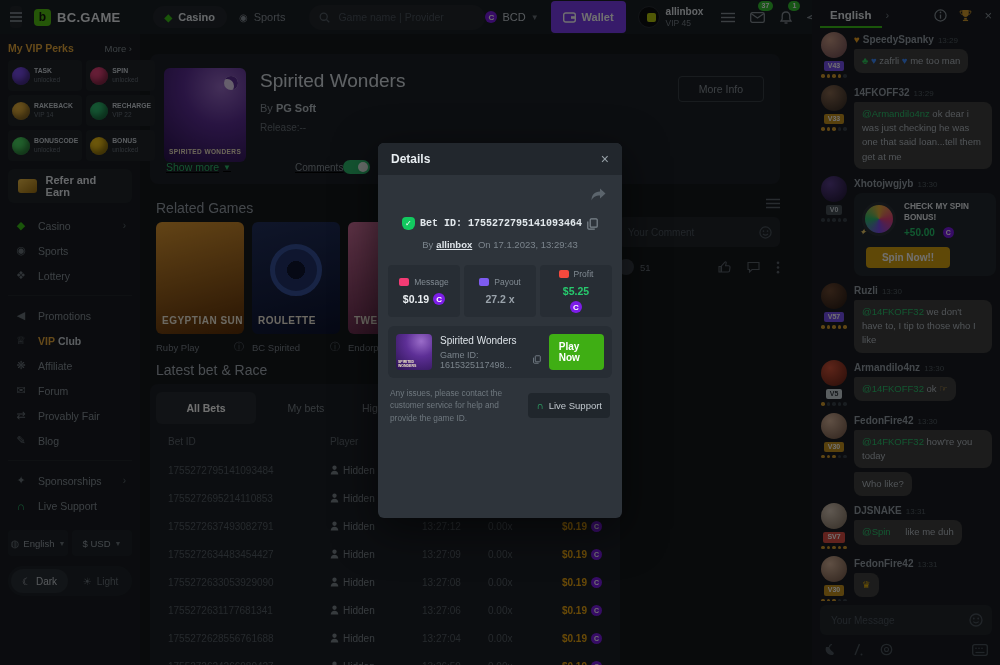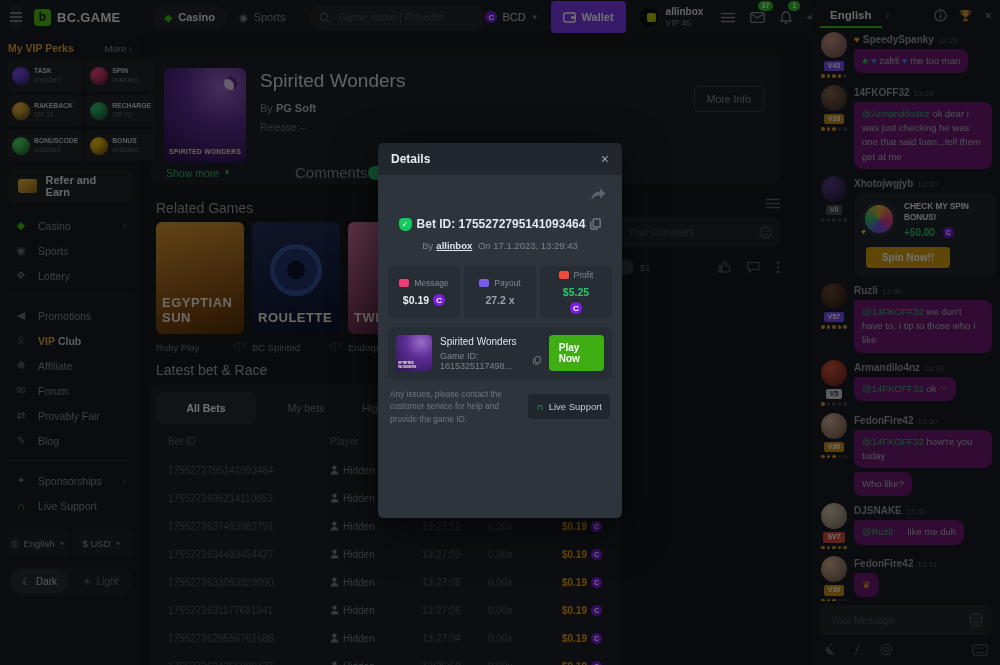--- a/index.html
+++ b/index.html
@@ -70,31 +70,31 @@
   .game-card{position:absolute;left:10px;top:20px;right:10px;height:130px;background:#1d2127;border-radius:8px;}
   .g-thumb{position:absolute;left:14px;top:14px;width:82px;height:94px;border-radius:6px;overflow:hidden;
            background:radial-gradient(circle at 70% 20%,#9a6cc9 0%,#5d2f96 40%,#2a1250 100%);}
   .g-thumb .tt{position:absolute;left:5px;bottom:6px;font-size:6.5px;font-weight:bold;color:#f3e9c8;line-height:1.25;letter-spacing:.4px;}
   .g-thumb .moon{position:absolute;right:8px;top:8px;width:14px;height:14px;border-radius:50%;
                  background:#e8d8f5;box-shadow:-4px 3px 0 0 #5d2f96 inset;}
   .g-title{position:absolute;left:110px;top:16px;font-size:19px;color:#d9e0e6;}
   .g-by{position:absolute;left:110px;top:48px;font-size:11px;color:#8a939b;}
   .g-by b{color:#b9c1c8;font-weight:bold;}
   .g-rel{position:absolute;left:110px;top:68px;font-size:10px;color:#6b747c;}
-  .more-info{position:absolute;right:16px;top:32px;border:1px solid #3a4148;color:#8a939b;font-size:10.5px;
-             padding:6px 12px;border-radius:4px;}
-  .g-foot{position:absolute;left:16px;bottom:3px;display:flex;align-items:center;gap:64px;}
+  .more-info{position:absolute;right:16px;top:22px;border:1px solid #3a4148;color:#8a939b;font-size:10.5px;
+             padding:6px 20px;border-radius:4px;}
+  .g-foot{position:absolute;left:16px;bottom:10px;display:flex;align-items:center;gap:64px;text-decoration:underline;}
   .show-more{color:#2fbf71;font-size:10.5px;display:flex;gap:4px;align-items:center;}
-  .cm-row{display:flex;align-items:center;gap:0;color:#8a939b;font-size:15px;}
+  .cm-row{display:flex;align-items:center;gap:0;color:#8a939b;font-size:10px;}
   .toggle{width:27px;height:14px;border-radius:8px;background:#2fbf71;position:relative;}
   .toggle i{position:absolute;right:2px;top:2px;width:10px;height:10px;border-radius:50%;background:#e9f5ee;}
   .rel-head{position:absolute;left:16px;top:166px;font-size:14px;color:#9aa3ab;}
   .rel-cards{position:absolute;left:16px;top:188px;display:flex;gap:8px;}
   .r-card{width:88px;height:112px;border-radius:6px;position:relative;overflow:hidden;}
-  .r-card .rt{position:absolute;left:6px;bottom:8px;font-size:13px;font-weight:bold;color:#f5efdf;line-height:1.15;letter-spacing:.5px;}
+  .r-card .rt{position:absolute;left:6px;bottom:8px;font-size:10px;font-weight:bold;color:#f5efdf;line-height:1.15;letter-spacing:.5px;}
   .r-wheel{position:absolute;left:18px;top:22px;width:52px;height:52px;border-radius:50%;
            border:5px solid #37539e;background:radial-gradient(circle,#0e1630 30%,#22346b 31%);}
   .rel-provs{position:absolute;left:16px;top:306px;display:flex;gap:8px;}
   .r-prov{width:88px;display:flex;align-items:center;justify-content:space-between;color:#7b848c;font-size:9.5px;}
   .info-glyph{color:#5b646c;font-size:10px;}
   
   .cpanel{position:absolute;left:478px;top:164px;width:162px;}
   .cp-menu{display:flex;justify-content:flex-end;color:#5b646c;}
   .cp-input{margin-top:8px;height:30px;background:#20252b;border-radius:6px;display:flex;align-items:center;padding:0 8px;gap:6px;}
   .cp-input input{flex:1;font-size:10px;color:#aab3bb;min-width:0;}
@@ -127,21 +127,21 @@
   .chat-msgs{flex:1;overflow:hidden;padding:2px 8px;display:flex;flex-direction:column;gap:7px;}
   .msg{display:flex;gap:6px;}
   .av-col{width:28px;flex:0 0 28px;display:flex;flex-direction:column;align-items:center;}
   .av{width:26px;height:26px;border-radius:50%;}
   .cbadge{margin-top:3px;font-size:7px;font-weight:bold;border-radius:2px;padding:1px 4px;line-height:1.2;}
   .cdots{display:flex;gap:2px;margin-top:3px;}
   .cdot{width:3.5px;height:3.5px;border-radius:50%;}
   .m-body{flex:1;min-width:0;}
   .m-head{font-size:10px;font-weight:bold;color:#99a2ab;padding-top:2px;}
   .m-time{font-size:8px;color:#555e66;font-weight:normal;margin-left:4px;}
-  .bub{background:#701a75;border-radius:2px 8px 8px 8px;padding:5px 8px;font-size:9.5px;line-height:1.5;
+  .bub{background:#404040;border-radius:2px 8px 8px 8px;padding:5px 8px;font-size:9.5px;line-height:1.5;
        color:#b6bec5;margin-top:4px;width:fit-content;max-width:140px;}
   .spin-card{background:#232930;border-radius:8px;padding:8px;margin-top:4px;width:142px;}
   .sc-row{display:flex;gap:8px;align-items:center;}
   .wheel{width:34px;height:34px;border-radius:50%;flex:0 0 34px;border:3px solid #2d333a;
          background:conic-gradient(#e8b13c,#e8447c,#7b4df0,#2fbf71,#e8b13c);position:relative;}
   .wheel i{position:absolute;left:-6px;bottom:-4px;color:#f2d06b;font-size:9px;}
   .sc-title{font-size:8.2px;font-weight:bold;color:#e8edf1;line-height:1.4;}
   .sc-amt{color:#27c96d;font-weight:bold;font-size:10px;display:flex;align-items:center;gap:8px;margin-top:3px;}
   .spin-btn{margin-top:9px;background:#d9a410;color:#fff;font-weight:bold;font-size:10px;border-radius:4px;
             padding:5px 0;width:84px;text-align:center;margin-left:4px;}
@@ -155,21 +155,21 @@
   .overlay{position:absolute;inset:0;background:rgba(0,0,0,.56);z-index:40;}
   .modal{position:absolute;left:378px;top:143px;width:244px;height:375px;background:#2e343b;border-radius:6px;
          z-index:50;box-shadow:0 12px 44px rgba(0,0,0,.55);overflow:hidden;}
   .mo-head{height:32px;background:#22272d;display:flex;align-items:center;justify-content:space-between;padding:0 13px;}
   .mo-title{font-size:12px;font-weight:bold;color:#e8edf1;}
   .mo-close{color:#98a1a8;font-size:14px;}
   .mo-share{position:absolute;right:16px;top:42px;color:#5b646c;}
   .mo-betid{margin-top:42px;display:flex;justify-content:center;align-items:center;gap:5px;}
   .shield{width:13px;height:13px;border-radius:4px 4px 6px 6px;background:#12c95f;color:#fff;font-size:8px;
           display:flex;align-items:center;justify-content:center;}
-  .mo-betid-txt{font-size:12px;font-weight:bold;color:#e2e8ec;}
+  .mo-betid-txt{font-size:10px;font-weight:bold;color:#e2e8ec;font-family:Liberation Mono, monospace;}
   .copy-ic{color:#7b848c;}
   .mo-by{margin-top:9px;text-align:center;font-size:9.5px;color:#7b848c;}
   .mo-by b{color:#dfe5ea;text-decoration:underline;margin:0 3px;}
   .mo-stats{display:flex;gap:4px;margin:15px 10px 0;}
   .stat{flex:1;background:#272d34;border-radius:4px;height:52px;display:flex;flex-direction:column;
         align-items:center;justify-content:center;gap:6px;}
   .st-l{display:flex;gap:5px;align-items:center;font-size:8.5px;color:#828b93;}
   .st-ic{width:10px;height:8px;border-radius:2px;}
   .st-v{font-size:10.5px;font-weight:bold;display:flex;align-items:center;gap:4px;}
   .mo-game{margin:9px 10px 0;background:#272d34;border-radius:6px;padding:8px;display:flex;align-items:center;gap:8px;}
@@ -812,21 +812,21 @@
               <span class="cdot" style="background: rgb(215, 158, 46);"></span>
               <span class="cdot" style="background: rgb(215, 158, 46);"></span>
               <span class="cdot" style="background: rgb(215, 158, 46);"></span>
               <span class="cdot" style="background: rgb(215, 158, 46);"></span>
               <span class="cdot" style="background: rgb(215, 158, 46);"></span>
             </div>
     </div>
     <div class="m-body">
       <div class="m-head"><span class="m-prefix"></span><span class="m-name">DJSNAKE</span><span class="m-time">13:31</span></div>
       <div class="m-content">
-              <div class="bub"><span style="color: rgb(43, 196, 110);">@Ruzli</span><span style="color: rgb(182, 190, 197); margin-left: 12px;"> like me duh</span></div>
+              <div class="bub"><span style="color: rgb(43, 196, 110);">@Spin</span><span style="color: rgb(182, 190, 197); margin-left: 12px;"> like me duh</span></div>
             </div>
     </div>
   </div>
         <div class="msg">
     <div class="av-col">
       <div class="av" style="background: radial-gradient(circle at 35% 30%, rgb(216, 180, 154), rgb(109, 82, 67));"></div>
       <div class="cbadge" style="background: rgb(201, 148, 31); color: rgb(255, 255, 255);">V30</div>
       <div class="cdots">
               <span class="cdot" style="background: rgb(215, 158, 46);"></span>
               <span class="cdot" style="background: rgb(215, 158, 46);"></span>

